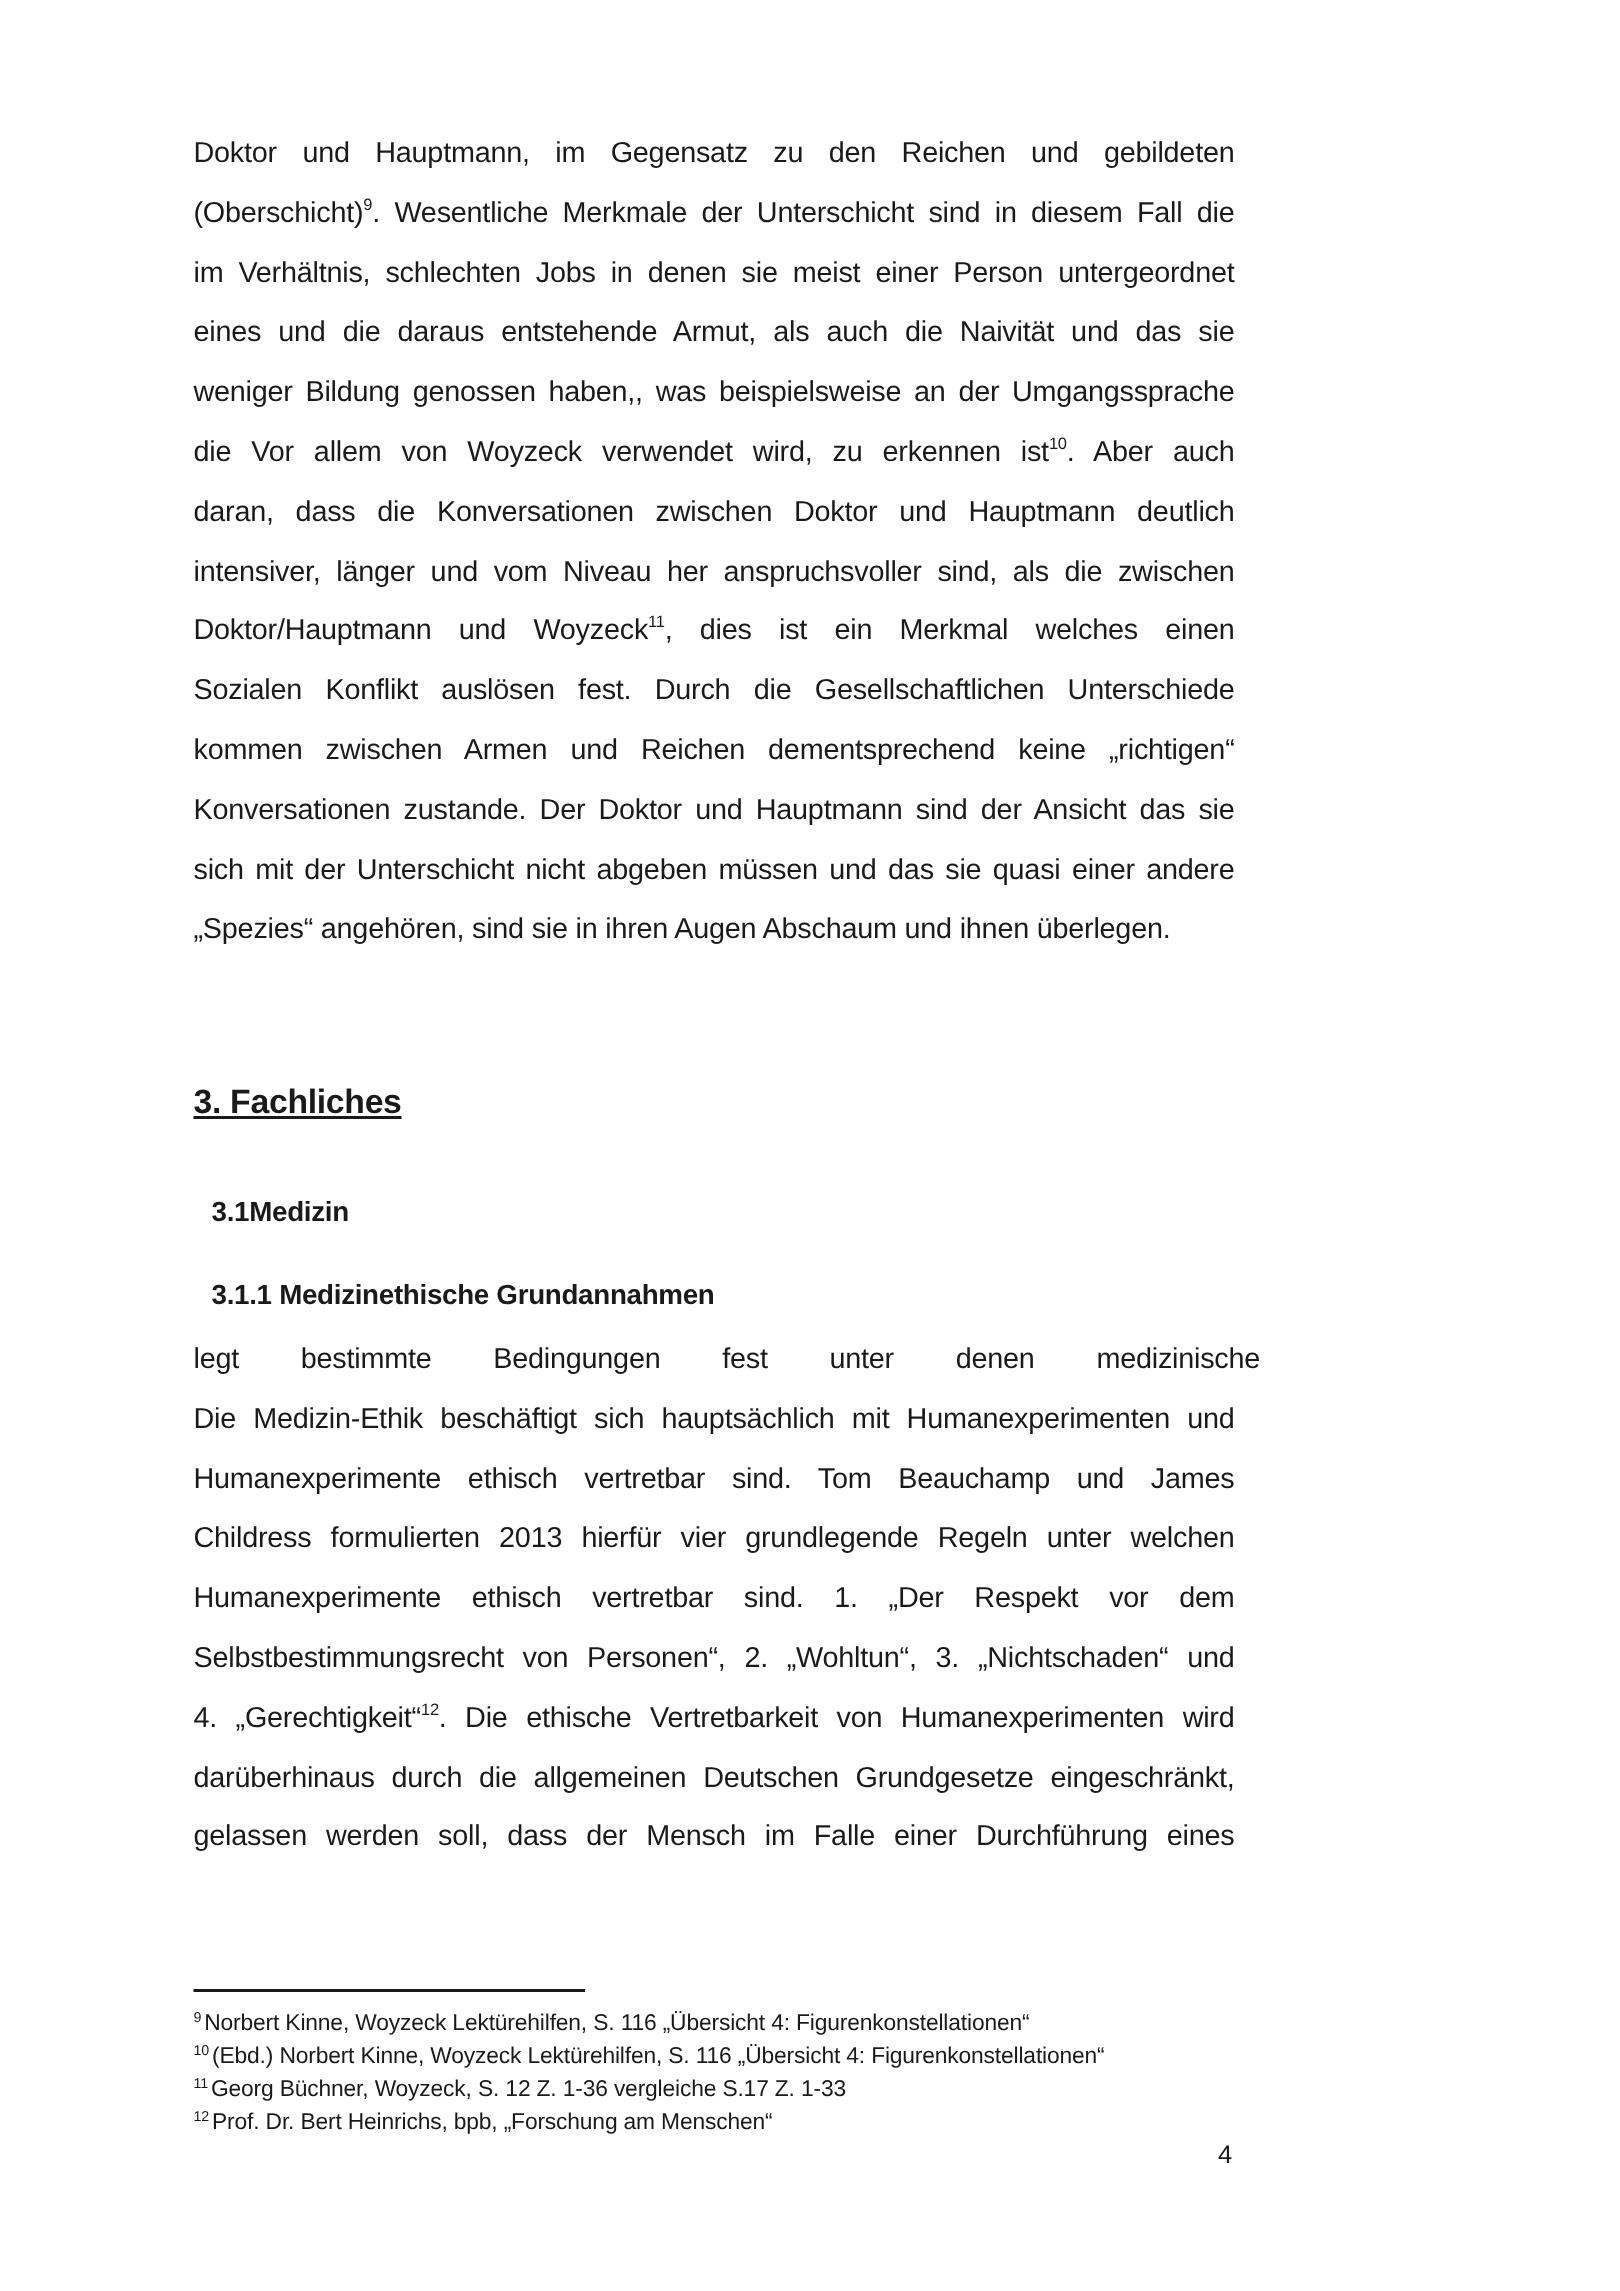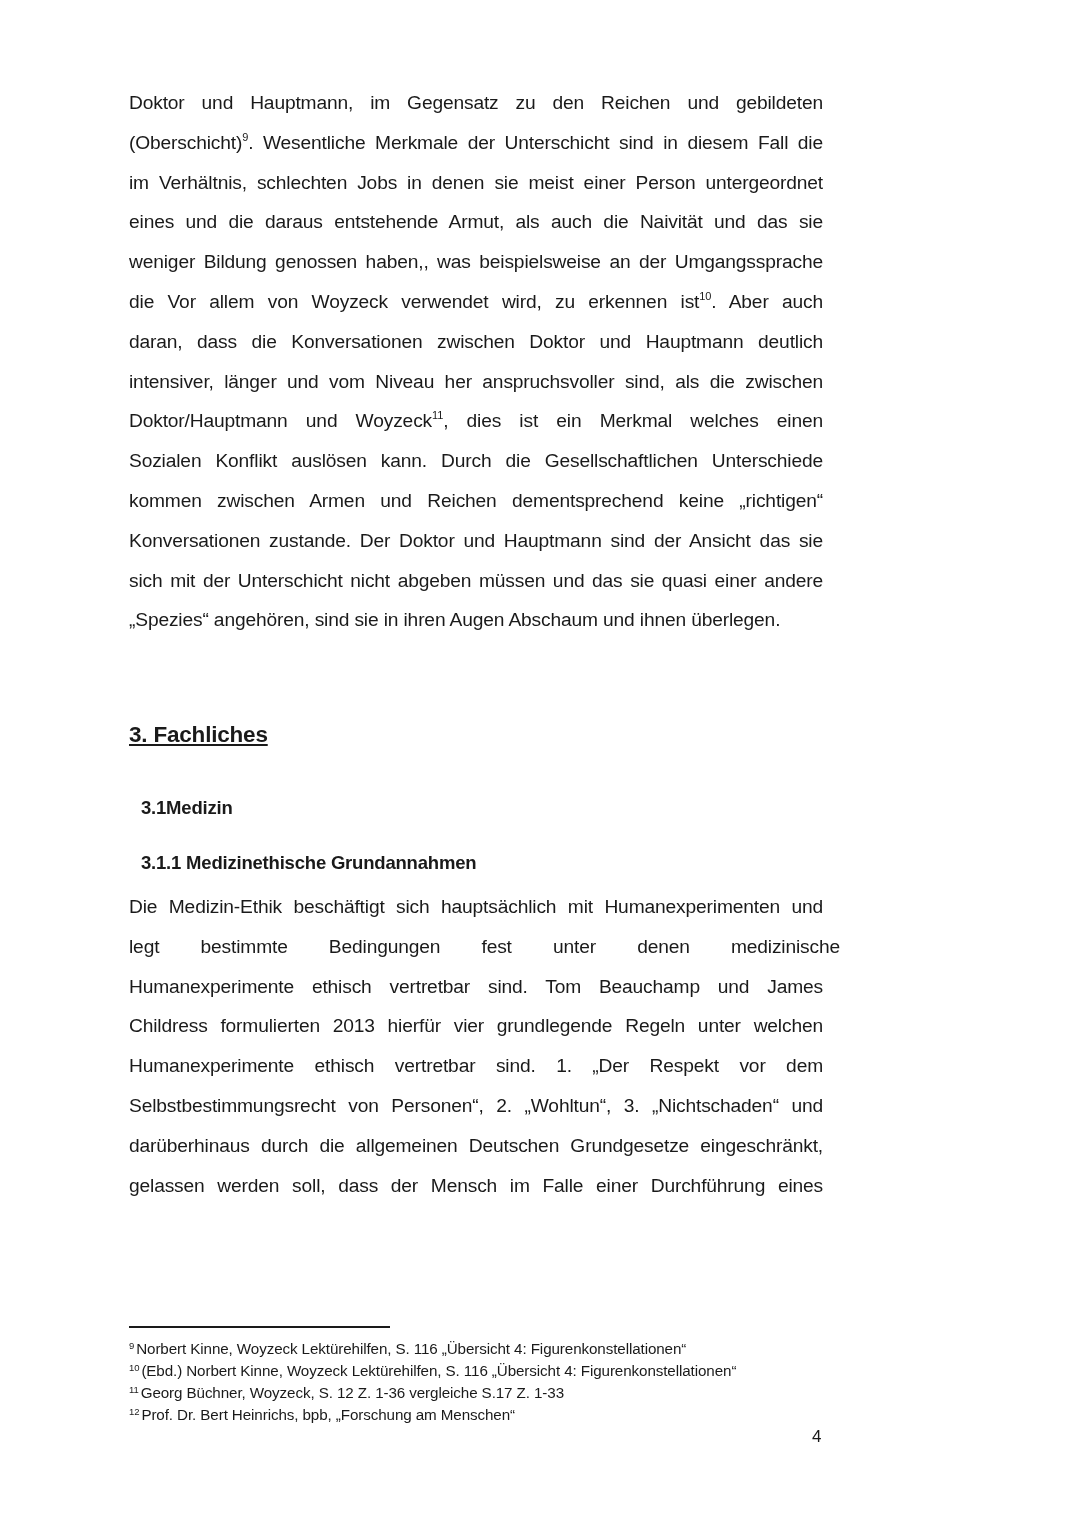--- a/index.html
+++ b/index.html
@@ -107,38 +107,39 @@
   <div class="content para" style="top:71px;">
     <span class="line"><span>Doktor und Hauptmann, im Gegensatz zu den Reichen und gebildeten</span></span>
     <span class="line"><span>(Oberschicht)</span><sup>9</sup><span>. Wesentliche Merkmale der Unterschicht sind in diesem Fall die</span></span>
     <span class="line"><span>im Verhältnis, schlechten Jobs in denen sie meist einer Person untergeordnet</span></span>
     <span class="line"><span>eines und die daraus entstehende Armut, als auch die Naivität und das sie</span></span>
     <span class="line"><span>weniger Bildung genossen haben,, was beispielsweise an der Umgangssprache</span></span>
     <span class="line"><span>die  Vor allem  von Woyzeck verwendet wird, zu erkennen ist</span><sup>10</sup><span>. Aber auch</span></span>
     <span class="line"><span>daran, dass die Konversationen zwischen Doktor und Hauptmann deutlich</span></span>
     <span class="line"><span>intensiver, länger und vom Niveau her anspruchsvoller sind, als die zwischen</span></span>
     <span class="line"><span>Doktor/Hauptmann und Woyzeck</span><sup>11</sup><span>, dies ist ein Merkmal welches einen</span></span>
-    <span class="line"><span>Sozialen Konflikt auslösen kann. Durch die Gesellschaftlichen Unterschiede</span></span>
+    <span class="line"><span>Sozialen Konflikt auslösen fest. Durch die Gesellschaftlichen Unterschiede</span></span>
     <span class="line"><span>kommen zwischen Armen und Reichen dementsprechend  keine „richtigen“</span></span>
     <span class="line"><span>Konversationen zustande. Der Doktor und Hauptmann sind der Ansicht das sie</span></span>
     <span class="line"><span>sich mit der Unterschicht nicht abgeben müssen und das sie quasi einer andere</span></span>
     <span class="line last"><span>„Spezies“ angehören, sind sie in ihren Augen Abschaum und ihnen überlegen.</span></span>
   </div>
 
   <h2 class="h-main">3. Fachliches</h2>
   <h3 class="h-sub" style="top:773px;">3.1Medizin</h3>
   <h3 class="h-sub" style="top:828px;text-align:center;">3.1.1 Medizinethische Grundannahmen</h3>
 
   <div class="content para" style="top:875px;">
+    <span class="line" style="word-spacing:36px;"><span>legt bestimmte Bedingungen fest unter denen medizinische</span></span>
     <span class="line"><span>Die Medizin-Ethik beschäftigt sich hauptsächlich mit Humanexperimenten und</span></span>
-    <span class="line" style="word-spacing:36px;"><span>legt bestimmte Bedingungen fest unter denen medizinische</span></span>
     <span class="line"><span>Humanexperimente ethisch vertretbar sind. Tom Beauchamp und James</span></span>
     <span class="line"><span>Childress formulierten 2013 hierfür vier grundlegende Regeln unter welchen</span></span>
     <span class="line"><span>Humanexperimente ethisch vertretbar sind.  1. „Der Respekt vor dem</span></span>
     <span class="line"><span>Selbstbestimmungsrecht von Personen“, 2. „Wohltun“, 3. „Nichtschaden“ und</span></span>
+    <span class="line"><span>4. „Gerechtigkeit“</span><sup>12</sup><span>. Die ethische Vertretbarkeit von Humanexperimenten wird</span></span>
     <span class="line"><span>darüberhinaus durch die allgemeinen Deutschen Grundgesetze eingeschränkt,</span></span>
     <span class="line"><span>gelassen werden soll, dass der Mensch im Falle einer Durchführung eines</span></span>
   </div>
 
   <div class="footnote-rule"></div>
 
   <div class="footnotes">
     <div class="footnote"><sup>9</sup><span>Norbert Kinne, Woyzeck Lektürehilfen, S. 116 „Übersicht 4: Figurenkonstellationen“</span></div>
     <div class="footnote"><sup>10</sup><span>(Ebd.) Norbert Kinne, Woyzeck Lektürehilfen, S. 116 „Übersicht 4: Figurenkonstellationen“</span></div>
     <div class="footnote"><sup>11</sup><span>Georg Büchner, Woyzeck, S. 12 Z. 1-36 vergleiche S.17 Z. 1-33</span></div>

